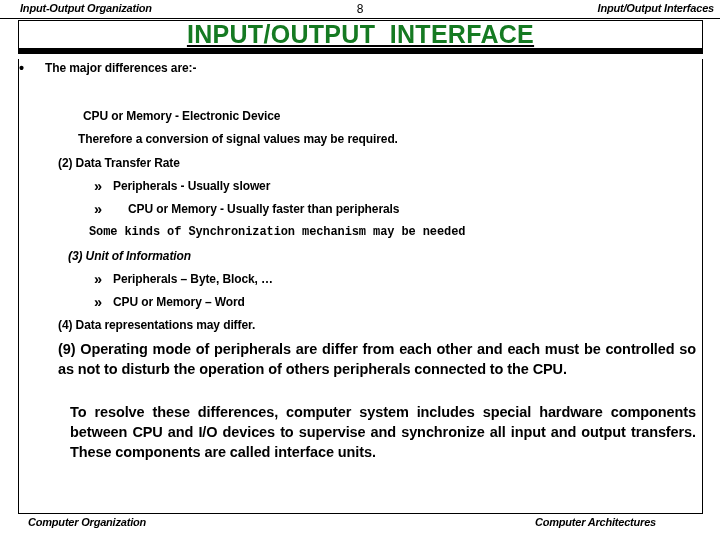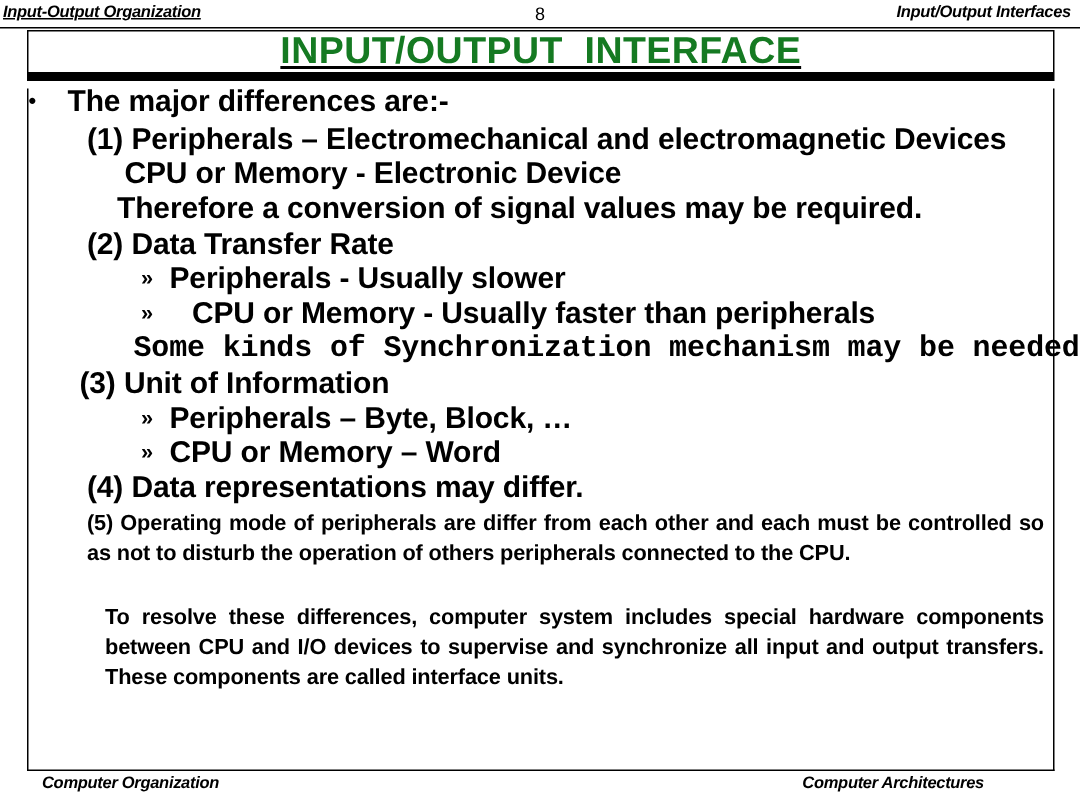--- a/index.html
+++ b/index.html
@@ -29,21 +29,21 @@
   .hdr-left,
   .hdr-right {
     position: absolute;
     top: 2px;
     font-style: italic;
     font-weight: bold;
     font-size: 11px;
     letter-spacing: -0.2px;
     white-space: nowrap;
   }
-  .hdr-left  { left: 2px; text-decoration: underline; }
+  .hdr-left  { left: 20px; }
   .hdr-right { right: 6px; }
   .hdr-page {
     position: absolute;
     top: 2px;
     left: 0;
     width: 720px;
     text-align: center;
     font-size: 12px;
     font-weight: normal;
   }
@@ -88,21 +88,21 @@
   .content {
     position: absolute;
     top: 59px;
     left: 0;
     width: 720px;
     height: 455px;
   }
   .line {
     position: absolute;
     font-weight: bold;
-    font-size: 20px;
+    font-size: 12px;
     line-height: 19px;
     white-space: nowrap;
     letter-spacing: -0.1px;
   }
   .bullet-dot {
     position: absolute;
     left: 19px;
     top: 4px;
     font-size: 14.5px;
     font-weight: bold;
@@ -159,40 +159,39 @@
   <div class="title-text" style="color: rgb(21, 122, 34);">INPUT/OUTPUT  INTERFACE</div>
 </div>
 
 <div class="body-frame"></div>
 
 <div class="content">
 
   <span class="bullet-dot" style="top:0px;">•</span>
   <div class="line" style="left:45px; top:0px;">The major differences are:-</div>
 
-  <div class="line" style="left:58px; top:25px;">(1) Peripherals – Electromechanical and electromagnetic  Devices</div>
   <div class="line" style="left:78px; top:71px;">Therefore a conversion of signal values may be required.</div>
   <div class="line" style="left:83px; top:48px;">CPU or Memory - Electronic Device</div>
 
   <div class="line" style="left:58px; top:95px;">(2) Data Transfer Rate</div>
   <span class="guil" style="left:94px; top:118px;">»</span>
   <div class="line" style="left:113px; top:118px;">Peripherals - Usually slower</div>
   <span class="guil" style="left:94px; top:141px;">»</span>
   <div class="line" style="left:128px; top:141px;">CPU or Memory - Usually faster than peripherals</div>
   <div class="line" style="left:89px; top:164px;font-family:Liberation Mono, monospace;">Some kinds of Synchronization mechanism may be needed</div>
 
-  <div class="line" style="left:53px; top:188px;">(3) Unit of Information</div>
+  <div class="line" style="left:68px; top:188px;font-style:italic;">(3) Unit of Information</div>
   <span class="guil" style="left:94px; top:211px;">»</span>
   <div class="line" style="left:113px; top:211px;">Peripherals – Byte, Block, …</div>
   <span class="guil" style="left:94px; top:234px;">»</span>
   <div class="line" style="left:113px; top:234px;">CPU or Memory – Word</div>
 
   <div class="line" style="left:58px; top:257px;">(4) Data representations may differ.</div>
 
-  <div class="para" style="left:58px; top:280px; width:638px; text-indent:0;">(5) Operating mode of peripherals are differ from each other and each must be controlled so as not to disturb the operation of others peripherals connected to the CPU.</div>
+  <div class="para" style="left:58px; top:280px; width:638px; text-indent:0;">(9) Operating mode of peripherals are differ from each other and each must be controlled so as not to disturb the operation of others peripherals connected to the CPU.</div>
 
   <div class="para" style="left:70px; top:343px; width:626px;">To resolve these differences, computer system includes special hardware components between CPU and I/O devices to supervise and synchronize all input and output transfers. These components are called interface units.</div>
 
 </div>
 
 <div class="slide-footer">
   <div class="ftr-left">Computer Organization</div>
   <div class="ftr-right">Computer Architectures</div>
 </div>
 

